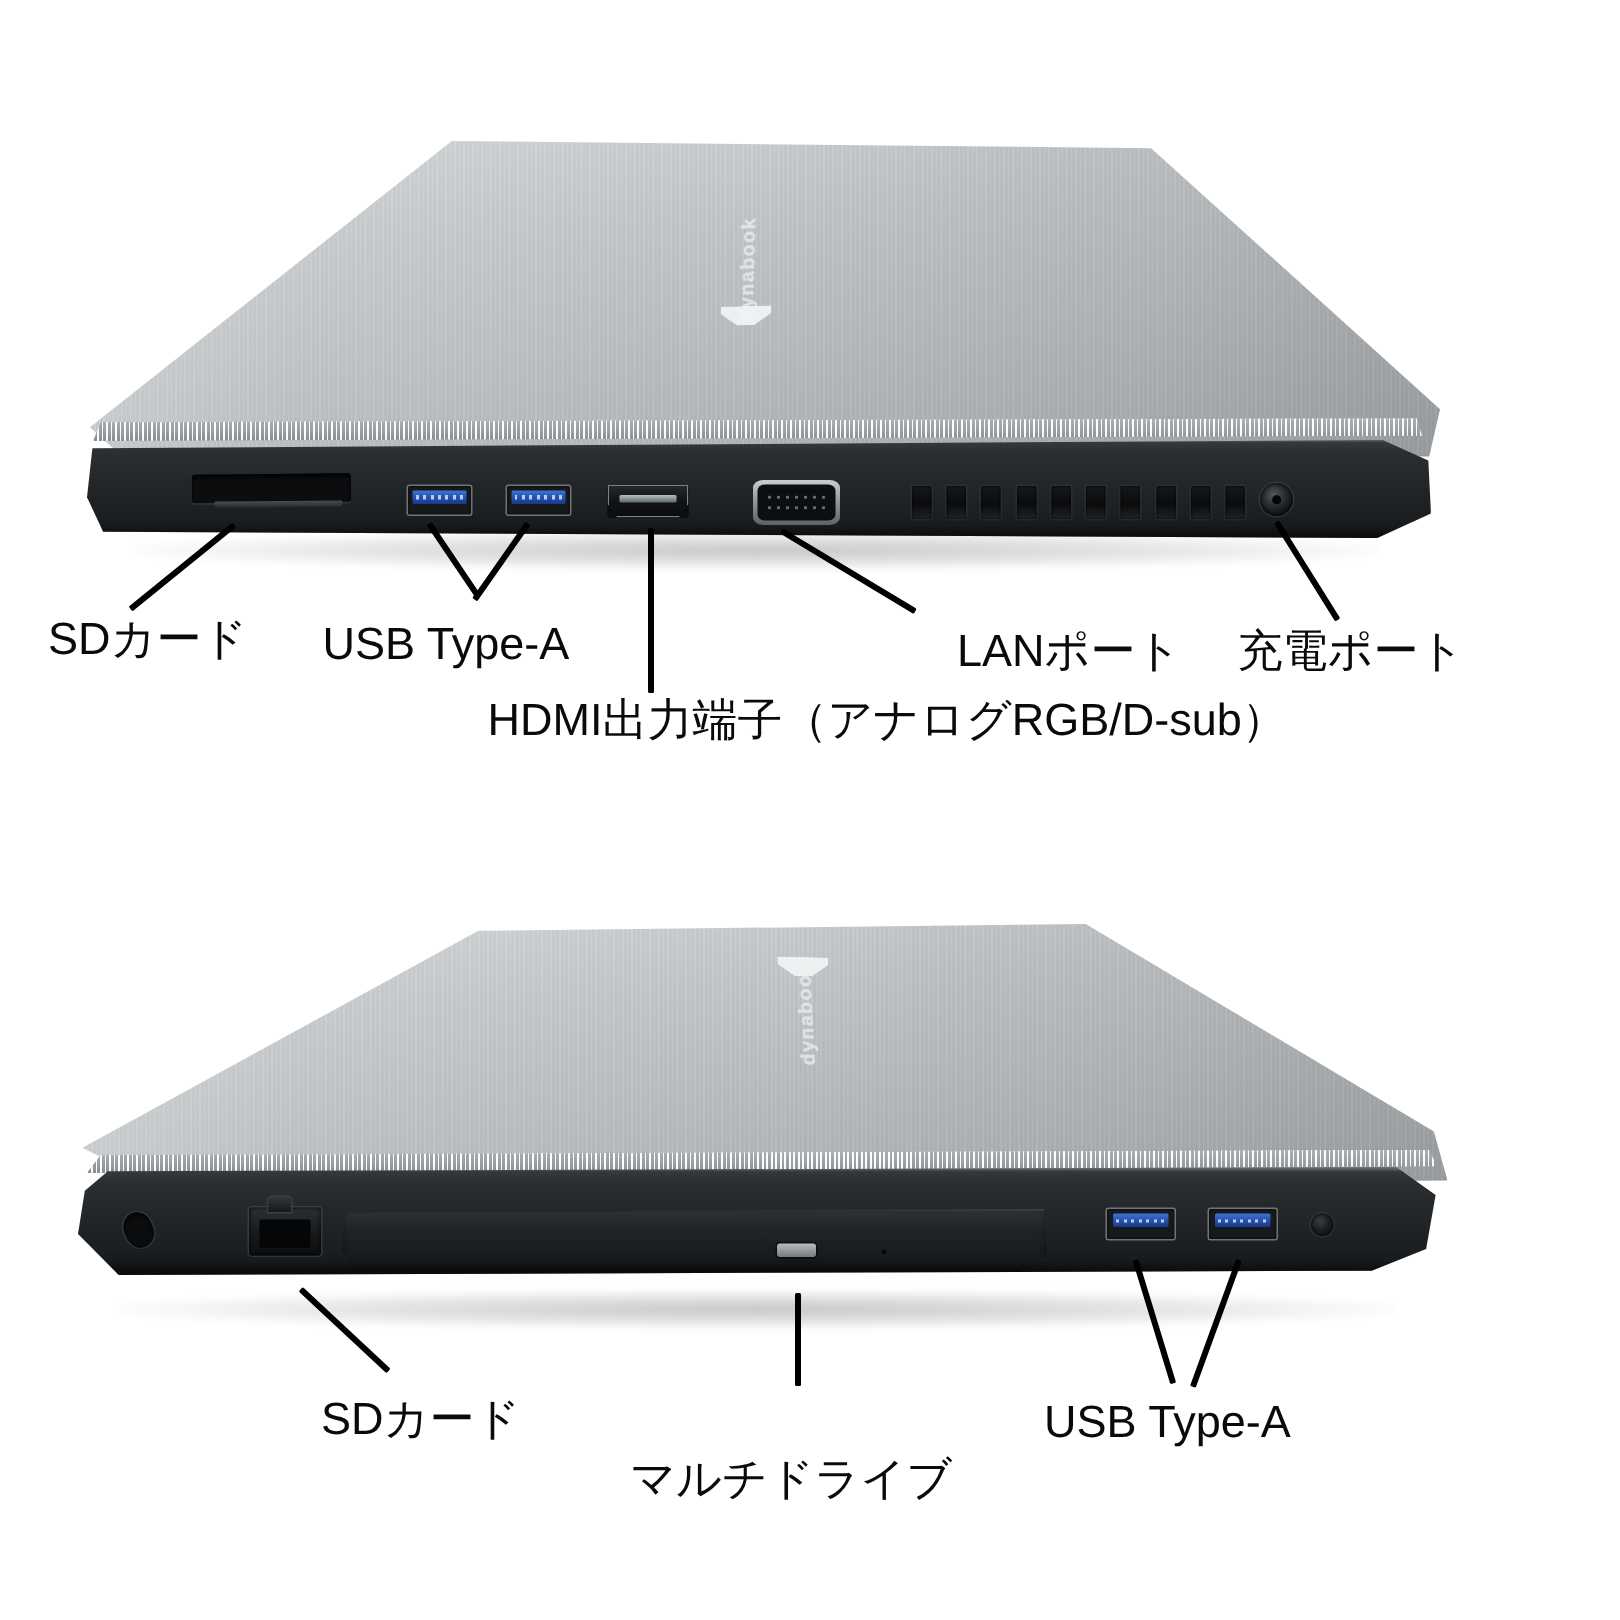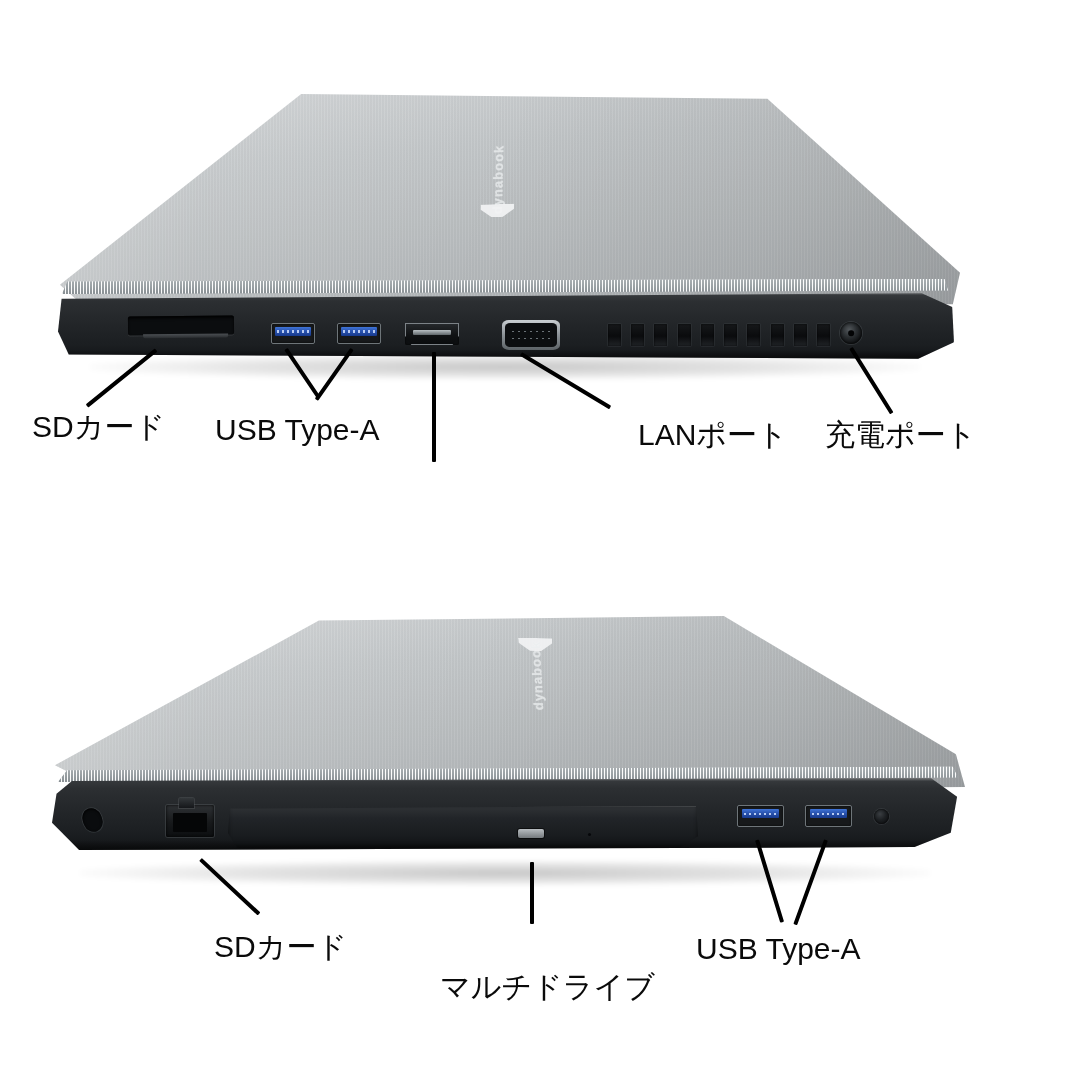--- a/index.html
+++ b/index.html
@@ -397,20 +397,21 @@
   <div class="leader" style="left:851px; top:346px; width:77px; height:4px; transform: rotate(58deg);"></div>
 
   <div class="label" style="left:32px; top:412px;">SDカード</div>
 
   <div class="label" style="left:215px; top:415px;">USB Type-A</div>
 
   <div class="label" style="left:638px; top:420px;">LANポート</div>
 
   <div class="label" style="left:825px; top:420px;">充電ポート</div>
 
+  <div class="label" style="left:325px; top:466px;">HDMI出力端子（アナログRGB/D-sub）</div>
 
   <div class="laptop" style="left:0px; top:590px; width:1080px; height:290px;">
 
     <div class="shadow" style="left:80px; top:270px; width:850px; height:26px;"></div>
 
     <div class="lid" style="left:55px; top:26px; width:910px; height:182px;
                 clip-path: polygon(29.0% 2.5%, 73.5% 0.0%, 99.0% 76.0%, 100% 94.0%, 6.0% 97.0%, 0.0% 82.0%);">
       <div class="lid-shade"></div>
     </div>
 
@@ -455,17 +456,17 @@
 
   <div class="leader" style="left:259px; top:912px; width:80px; height:4px; transform: rotate(-137deg);"></div>
 
   <div class="leader" style="left:532px; top:860px; width:62px; height:4px; transform: rotate(90deg);"></div>
 
   <div class="leader" style="left:757px; top:838px; width:86px; height:4px; transform: rotate(73deg);"></div>
   <div class="leader" style="left:826px; top:838px; width:90px; height:4px; transform: rotate(110deg);"></div>
 
   <div class="label" style="left:214px; top:932px;">SDカード</div>
 
-  <div class="label" style="left:440px; top:972px;">マルチドライブ</div>
+  <div class="label" style="left:420px; top:972px;">マルチドライブ</div>
 
   <div class="label" style="left:696px; top:934px;">USB Type-A</div>
 
 </div>
 
 </body></html>

